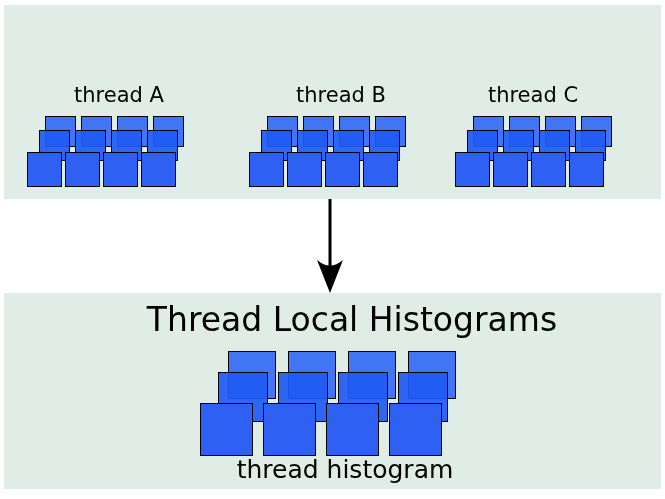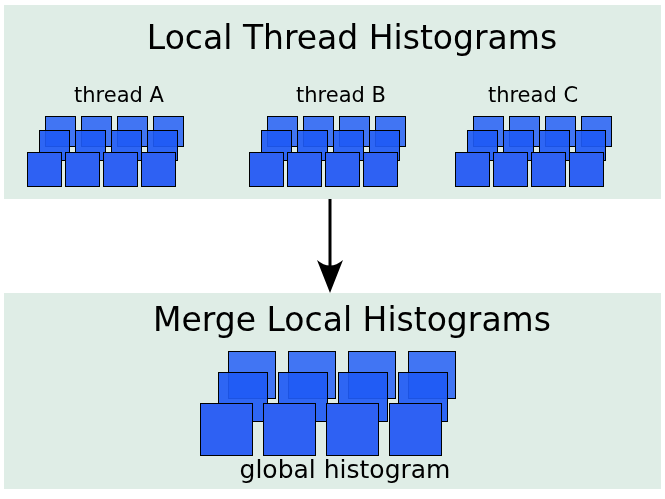--- a/index.html
+++ b/index.html
@@ -86,21 +86,20 @@
     white-space: nowrap;
     color: var(--text);
   }
 </style>
 </head>
 <body>
 
 <div class="canvas">
 
   <section class="panel top">
-    <h1 class="big-title">Local Thread Histograms</h1>
 
     <div class="thread-label a">thread A</div>
     <div class="thread-label b">thread B</div>
     <div class="thread-label c">thread C</div>
 
     <div class="squares-group thread-a">
         <div class="square" style="left: 18px; top: 0px; width: 31px; height: 31px; background: rgba(30, 90, 245, 0.82);"></div>
         <div class="square" style="left: 54px; top: 0px; width: 31px; height: 31px; background: rgba(30, 90, 245, 0.82);"></div>
         <div class="square" style="left: 90px; top: 0px; width: 31px; height: 31px; background: rgba(30, 90, 245, 0.82);"></div>
         <div class="square" style="left: 126px; top: 0px; width: 31px; height: 31px; background: rgba(30, 90, 245, 0.82);"></div>
@@ -142,33 +141,33 @@
         <div class="square" style="left: 114px; top: 36px; width: 35px; height: 35px; background: rgb(46, 97, 243);"></div>
       </div>
   </section>
 
   <svg class="merge-arrow" viewBox="0 0 30 96" xmlns="http://www.w3.org/2000/svg">
     <line x1="15" y1="1" x2="15" y2="76" stroke="var(--arrow)" stroke-width="3"></line>
     <path d="M15 95 L2 62 Q15 73 28 62 Z" fill="var(--arrow)"></path>
   </svg>
 
   <section class="panel bottom">
-    <h1 class="big-title">Merge Local Histograms</h1>
+    <h1 class="big-title">Thread Local Histograms</h1>
 
     <div class="squares-group merge">
         <div class="square" style="left: 28px; top: 0px; width: 48px; height: 48px; background: rgba(30, 90, 245, 0.82);"></div>
         <div class="square" style="left: 88px; top: 0px; width: 48px; height: 48px; background: rgba(30, 90, 245, 0.82);"></div>
         <div class="square" style="left: 148px; top: 0px; width: 48px; height: 48px; background: rgba(30, 90, 245, 0.82);"></div>
         <div class="square" style="left: 208px; top: 0px; width: 48px; height: 48px; background: rgba(30, 90, 245, 0.82);"></div>
         <div class="square" style="left: 18px; top: 21px; width: 50px; height: 50px; background: rgba(30, 90, 245, 0.92);"></div>
         <div class="square" style="left: 78px; top: 21px; width: 50px; height: 50px; background: rgba(30, 90, 245, 0.92);"></div>
         <div class="square" style="left: 138px; top: 21px; width: 50px; height: 50px; background: rgba(30, 90, 245, 0.92);"></div>
         <div class="square" style="left: 198px; top: 21px; width: 50px; height: 50px; background: rgba(30, 90, 245, 0.92);"></div>
         <div class="square" style="left: 0px; top: 52px; width: 53px; height: 53px; background: rgb(46, 97, 243);"></div>
         <div class="square" style="left: 63px; top: 52px; width: 53px; height: 53px; background: rgb(46, 97, 243);"></div>
         <div class="square" style="left: 126px; top: 52px; width: 53px; height: 53px; background: rgb(46, 97, 243);"></div>
         <div class="square" style="left: 189px; top: 52px; width: 53px; height: 53px; background: rgb(46, 97, 243);"></div>
       </div>
 
-    <div class="caption">global histogram</div>
+    <div class="caption">thread histogram</div>
   </section>
 
 </div>
 
 </body></html>

